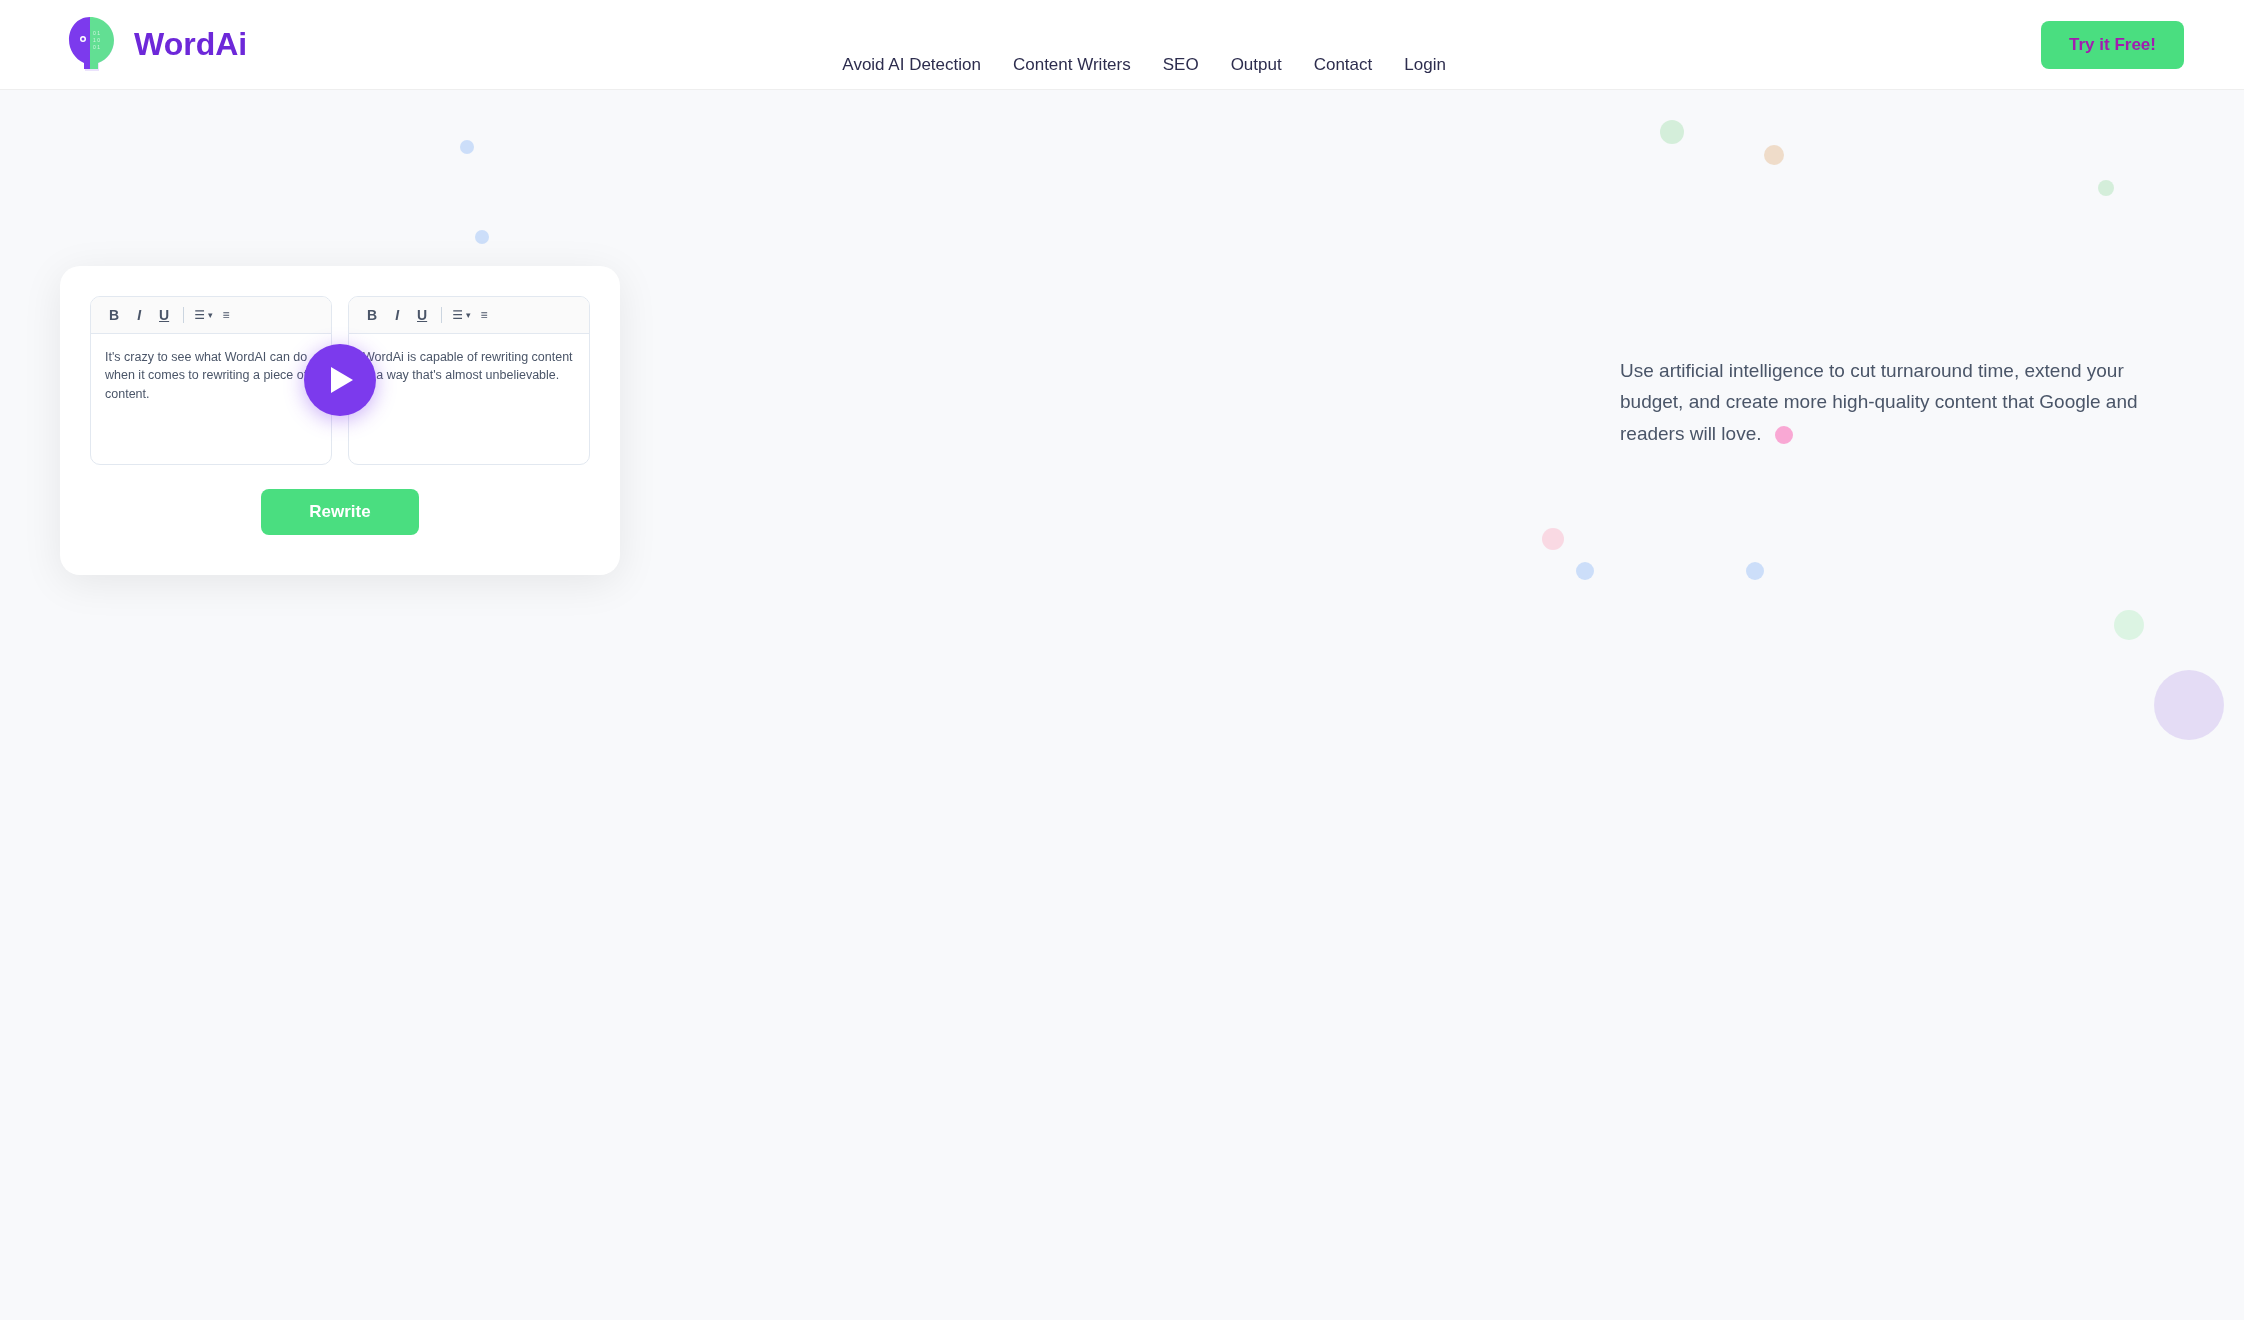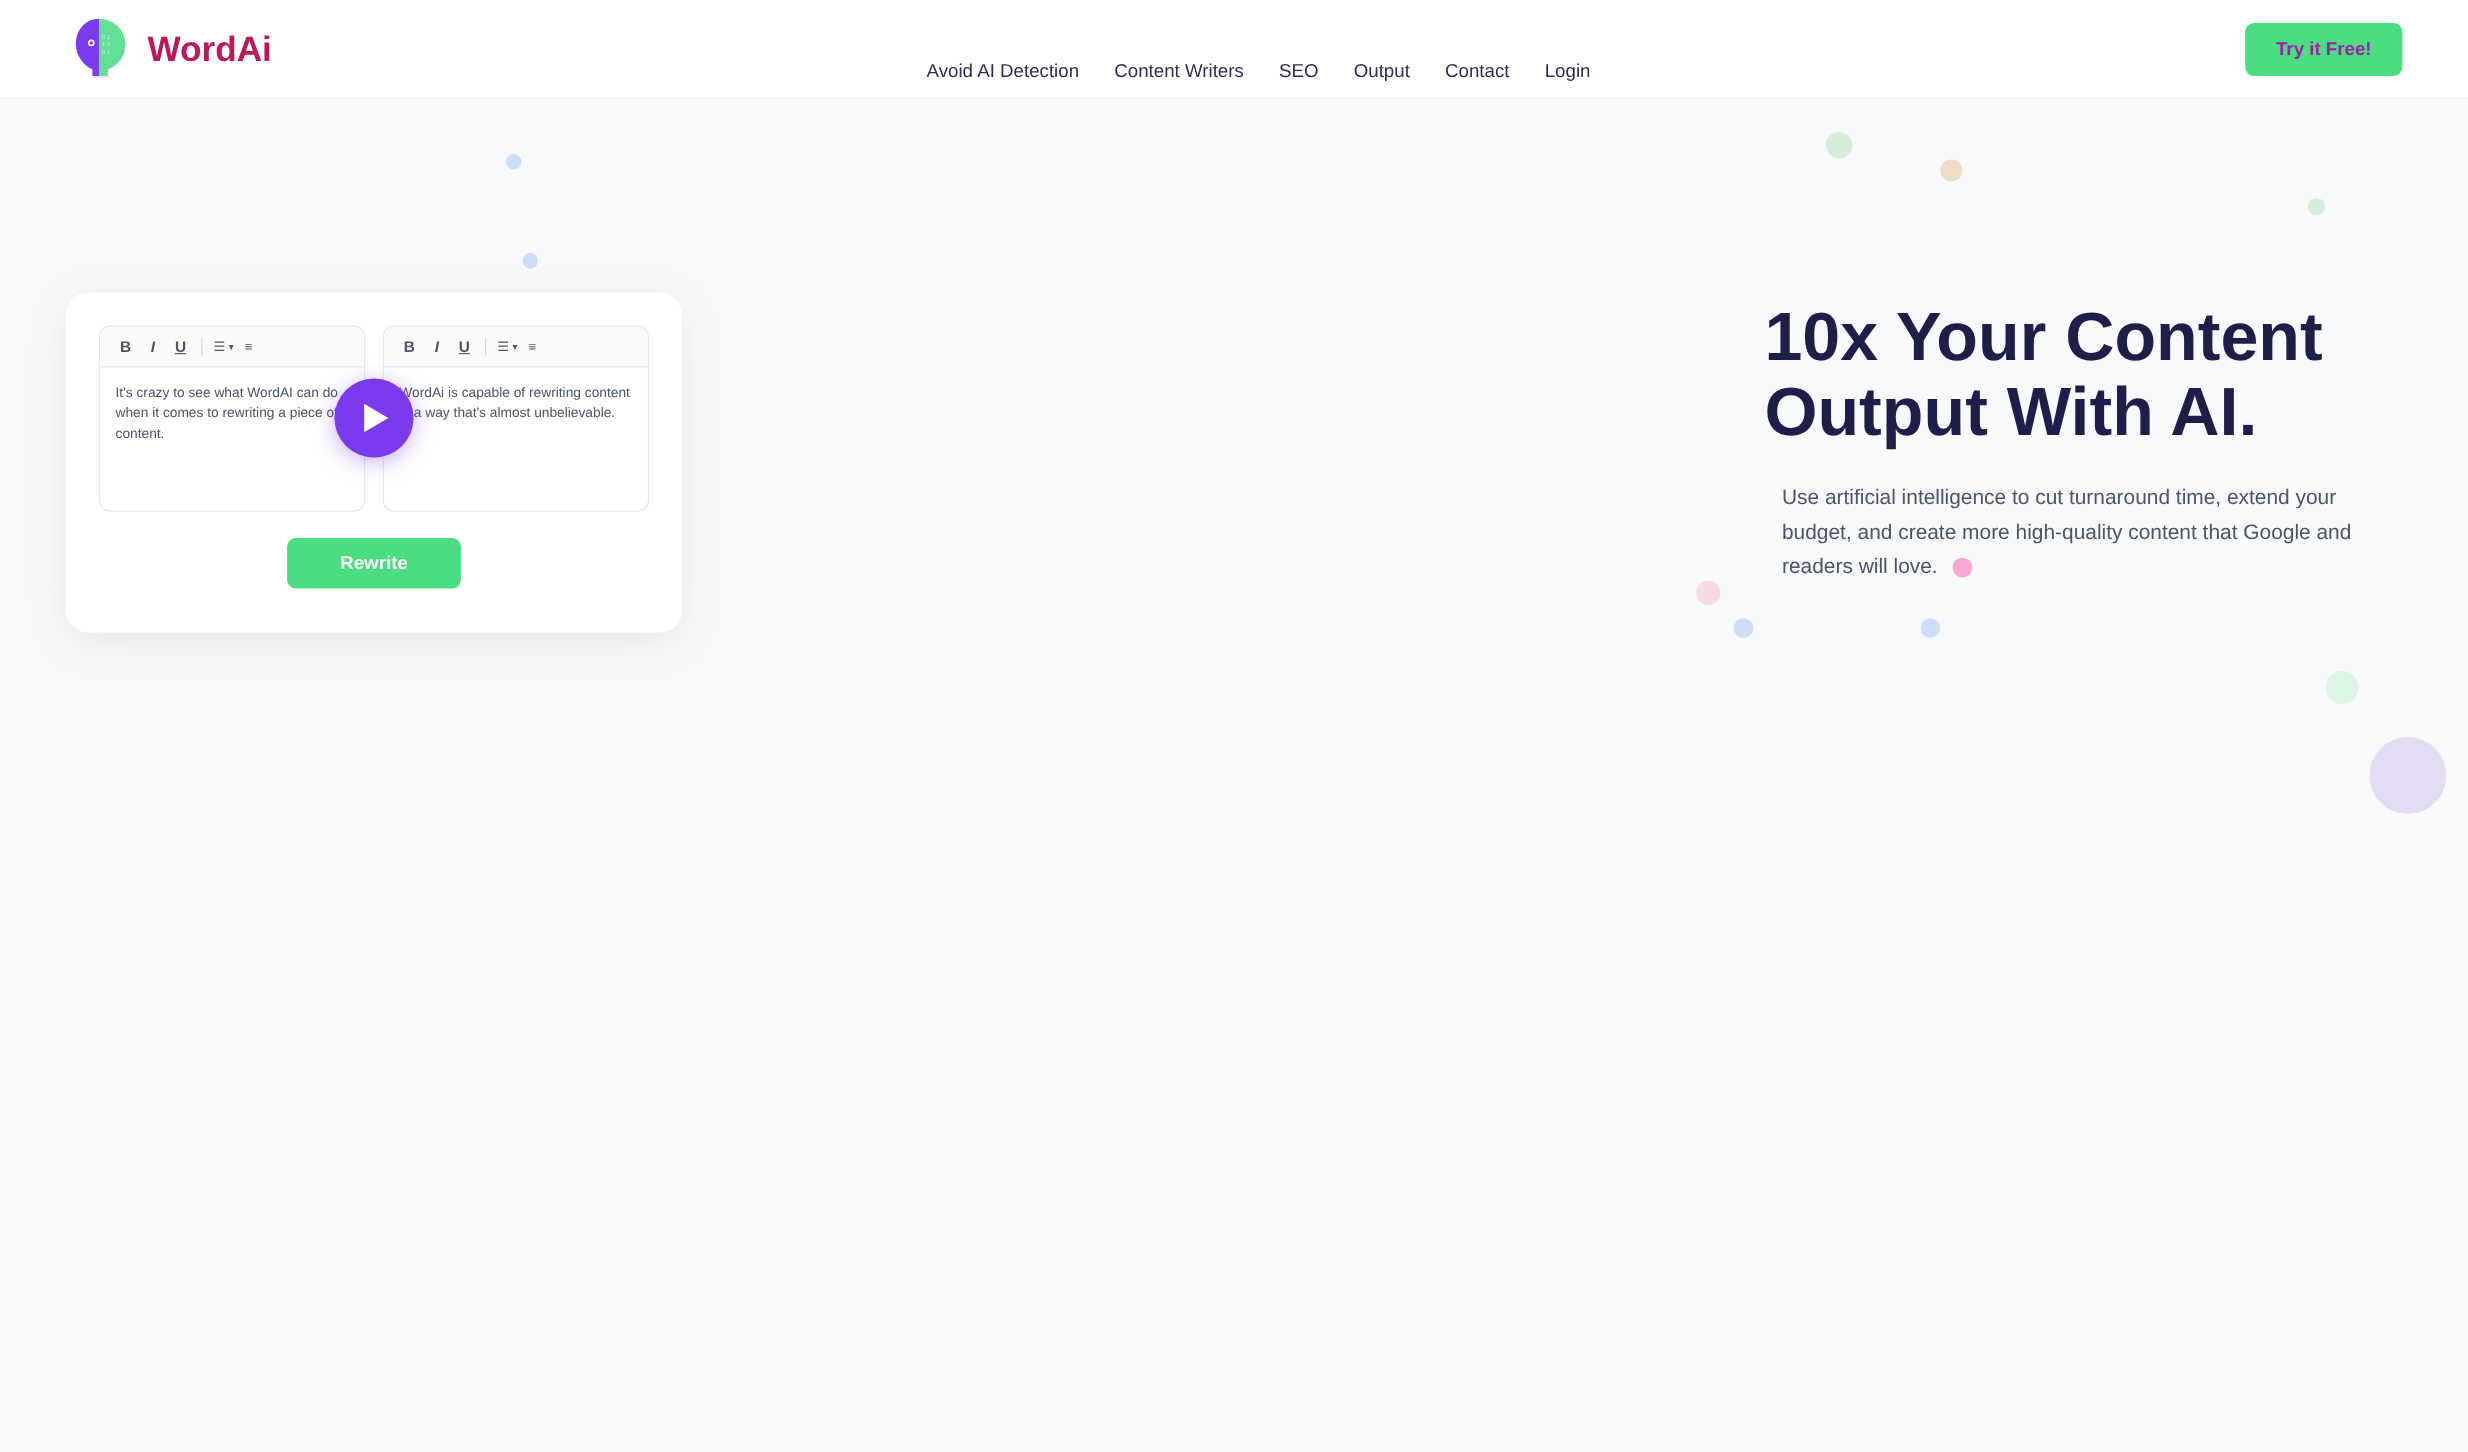--- a/index.html
+++ b/index.html
@@ -28,21 +28,21 @@
       gap: 10px;
       text-decoration: none;
     }
     .logo-icon {
       width: 64px;
       height: 64px;
     }
     .logo-text {
       font-size: 32px;
       font-weight: 700;
-      color: #be185d;
+      color: #6d28d9;
     }
     .nav-links {
       display: flex;
       align-items: center;
       gap: 32px;
       list-style: none;
       margin-top: 40px;
     }
     .nav-links a {
       text-decoration: none;
@@ -318,22 +318,18 @@
         </div>
       </div>
 
       <div class="rewrite-btn-wrap">
         <button class="rewrite-btn">Rewrite</button>
       </div>
     </div>
   </div>
 
   <div class="hero-text">
-    <h1 class="hero-headline">
-      <span>10x Your Content</span><br>
-      <span>Output With AI.</span>
-    </h1>
     <p class="hero-sub">
       <span>Use artificial intelligence to cut turnaround time, extend your budget, and create more high-quality content that Google and readers will love.</span>
       <span class="pink-dot"></span>
     </p>
   </div>
 </section>
 
 </body></html>

